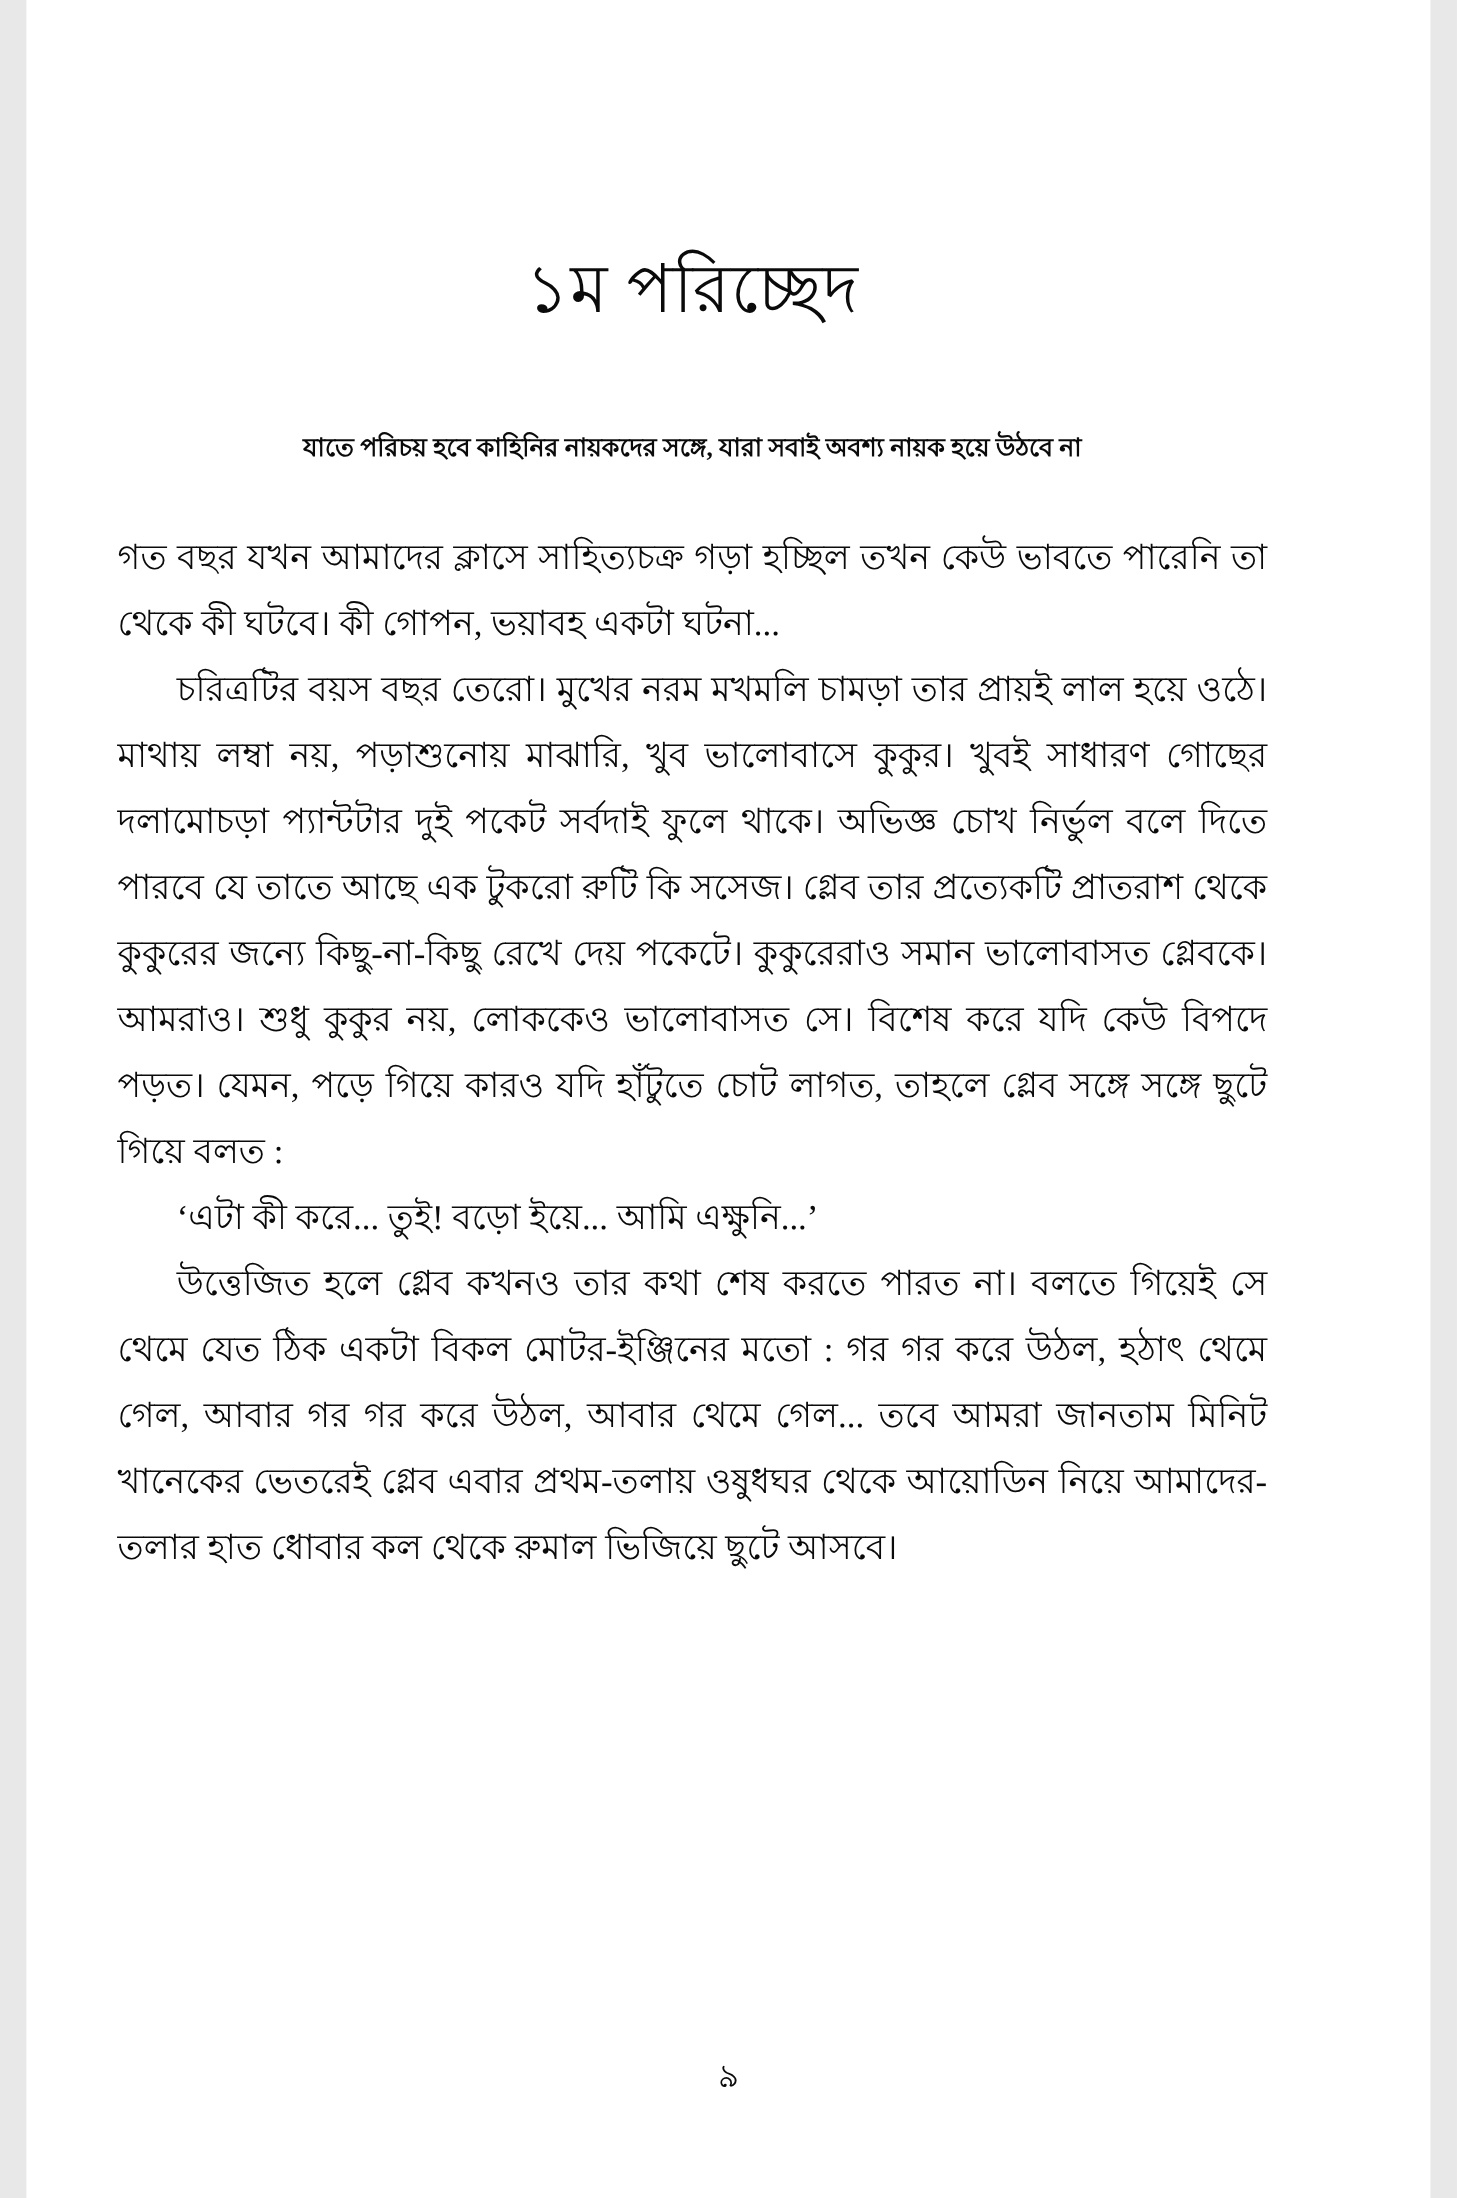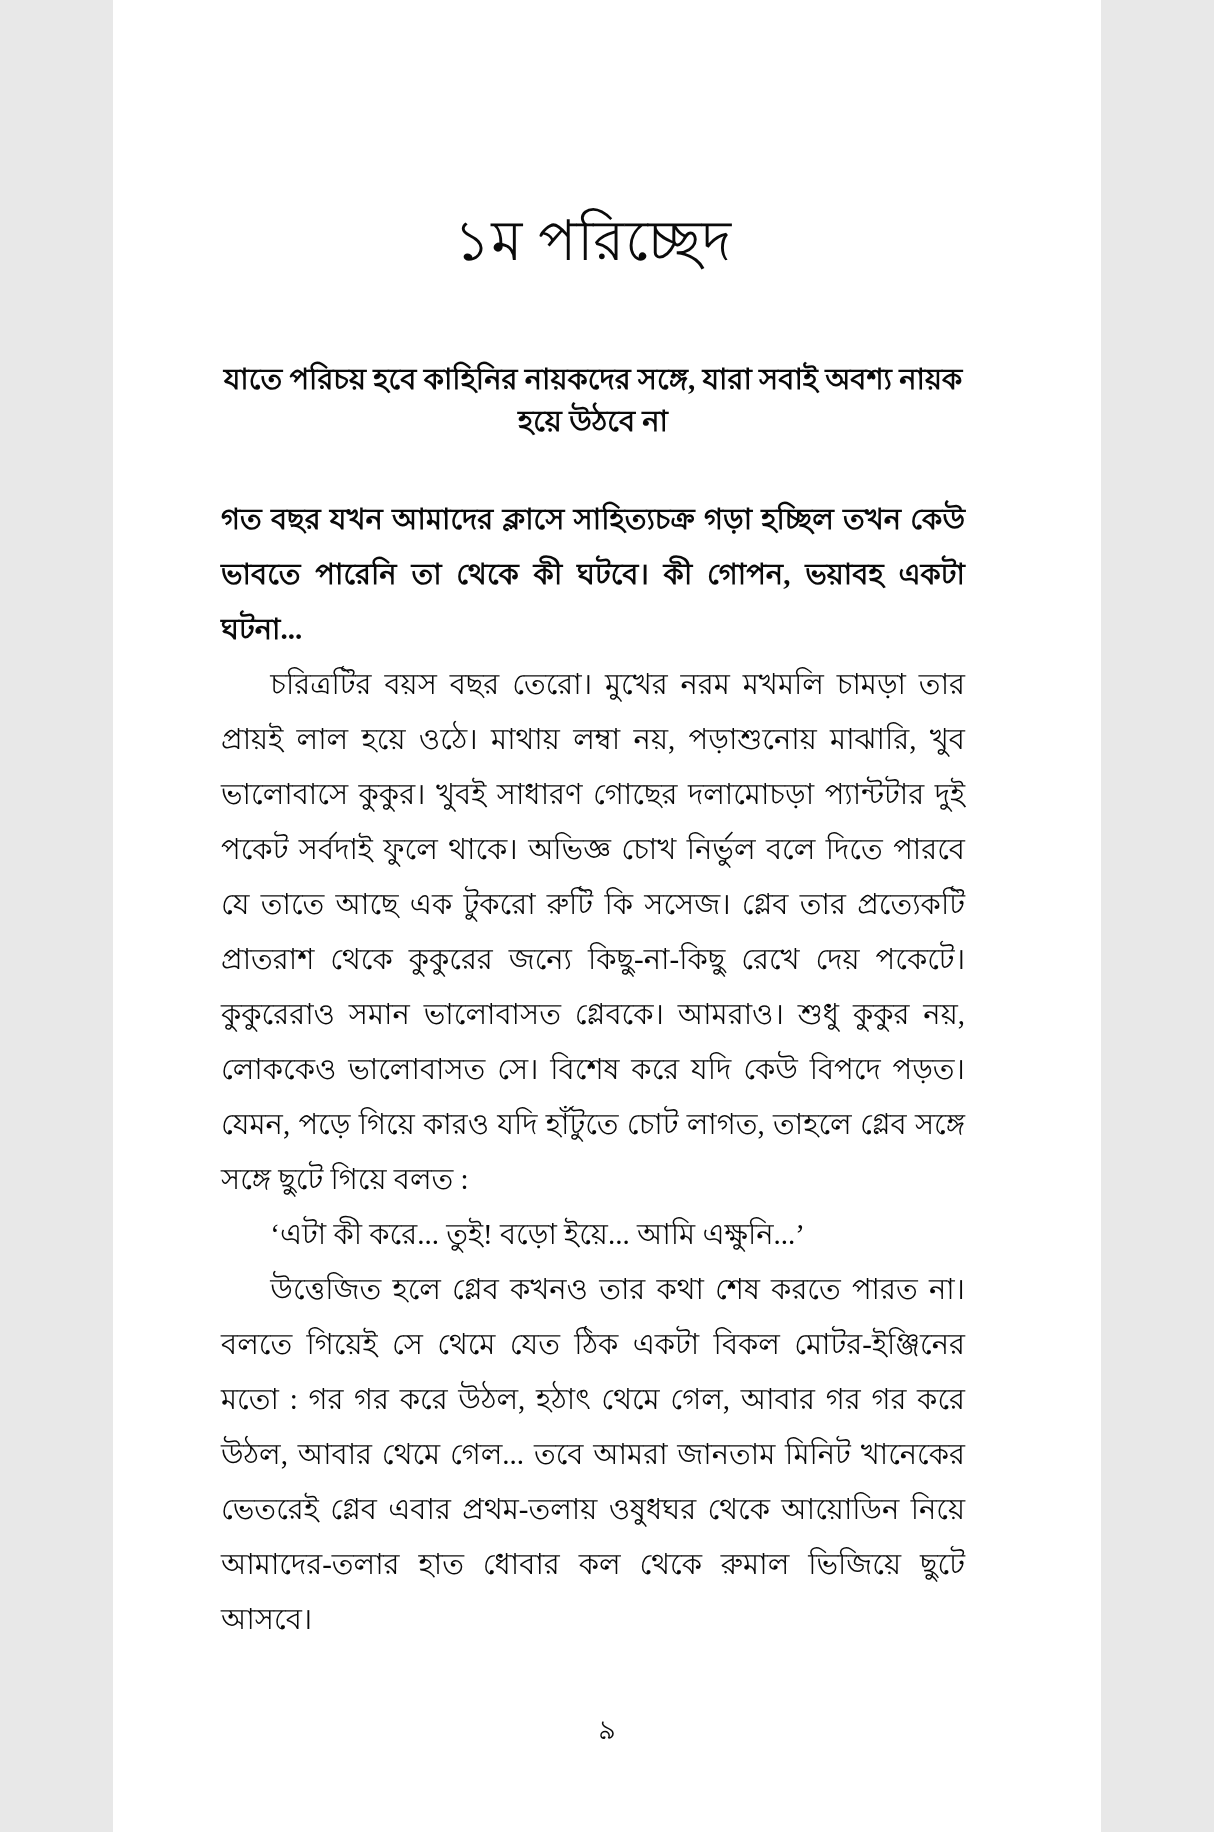--- a/index.html
+++ b/index.html
@@ -2,54 +2,53 @@
 <html lang="bn"><head>
 <meta charset="utf-8">
 <style>
   html, body {
     margin: 0;
     padding: 0;
     background: #e8e8e8;
   }
   .page {
     position: relative;
-    width: 988px;
+    width: 1170px;
     height: 1832px;
     margin: 0 auto;
     background: #ffffff;
     color: #0a0a0a;
     font-family: "Liberation Serif", "DejaVu Serif", serif;
     box-sizing: border-box;
-    padding: 198px 136px 0 108px;
+    padding: 198px 136px 0 76px;
     overflow: hidden;
   }
   .chapter-heading {
     font-size: 56px;
     font-weight: normal;
     text-align: center;
     margin: 0 0 66px 0;
     letter-spacing: 1px;
   }
   .chapter-subtitle {
-    font-size: 29px;
+    font-size: 21px;
     font-weight: bold;
     text-align: center;
     margin: 0 0 50px 0;
     line-height: 1.45;
   }
   .body-text p {
     font-size: 29px;
     line-height: 55px;
     text-align: justify;
     margin: 0;
     text-indent: 1.7em;
   }
   .body-text p.no-indent {
     text-indent: 0;
-    font-weight: bold;
   }
   .page-number {
     position: absolute;
     bottom: 78px;
     left: 0;
     width: 100%;
     text-align: center;
     font-size: 27px;
   }
 </style>

